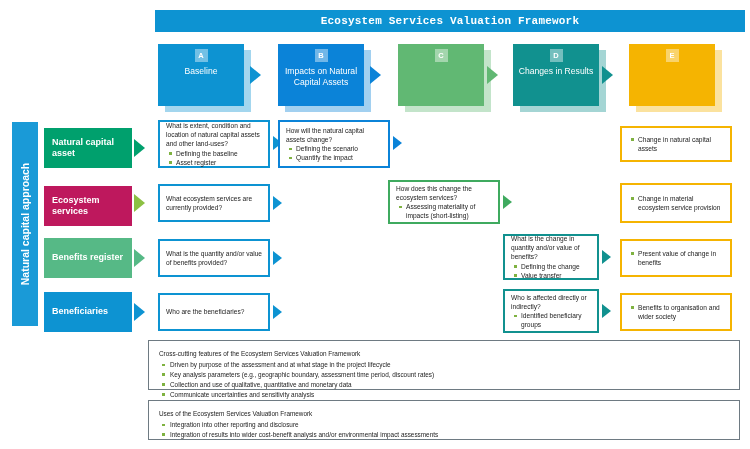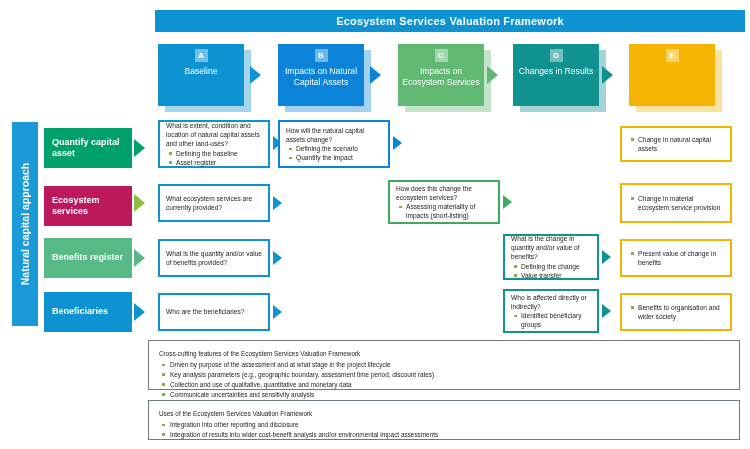--- a/index.html
+++ b/index.html
@@ -25,20 +25,21 @@
   #title-banner {
     left: 155px; top: 10px; width: 590px; height: 22px;
     background: #0d93d2;
     color: #ffffff;
     font-size: 11px;
     font-weight: bold;
     display: flex;
     align-items: center;
     justify-content: center;
     letter-spacing: .2px;
+    font-family: Liberation Mono, monospace;
   }
 
   
   #left-band {
     left: 12px; top: 122px; width: 26px; height: 204px;
     background: #1a9ad7;
   }
   #left-band-label {
     position: absolute;
     left: 50%; top: 50%;
@@ -161,21 +162,21 @@
 
 <div class="canvas">
 
   <div class="abs" id="title-banner">Ecosystem Services Valuation Framework</div>
 
   <div class="abs" id="left-band">
     <span id="left-band-label">Natural capital approach</span>
   </div>
 
   <div class="abs row-label" style="top:128px;background:#00a06d">
-    <span>Quantify capital asset</span>
+    <span>Natural capital asset</span>
   </div>
   <div class="abs row-label" style="top:186px;background:#be185d">
     <span>Ecosystem services</span>
   </div>
   <div class="abs row-label" style="top:238px;background:#56b986">
     <span>Benefits register</span>
   </div>
   <div class="abs row-label" style="top:292px;background:#0d93d2">
     <span>Beneficiaries</span>
   </div>
@@ -194,21 +195,20 @@
   <div class="abs stage" style="left:158px;background:#0d93d2;z-index:2">
     <span class="stage-letter">A</span>
     <span class="stage-title">Baseline</span>
   </div>
   <div class="abs stage" style="left:278px;background:#0b83d8;z-index:2">
     <span class="stage-letter">B</span>
     <span class="stage-title">Impacts on Natural Capital Assets</span>
   </div>
   <div class="abs stage" style="left:398px;background:#61b873;z-index:2">
     <span class="stage-letter">C</span>
-    <span class="stage-title">Impacts on Ecosystem Services</span>
   </div>
   <div class="abs stage" style="left:513px;background:#11918f;z-index:2">
     <span class="stage-letter">D</span>
     <span class="stage-title">Changes in Results</span>
   </div>
   <div class="abs stage" style="left:629px;background:#f5b401;z-index:2">
     <span class="stage-letter">E</span>
   </div>
 
   <div class="abs arrow" style="left:250px;top:66px;border-left-color:#0d93d2;z-index:3"></div>

